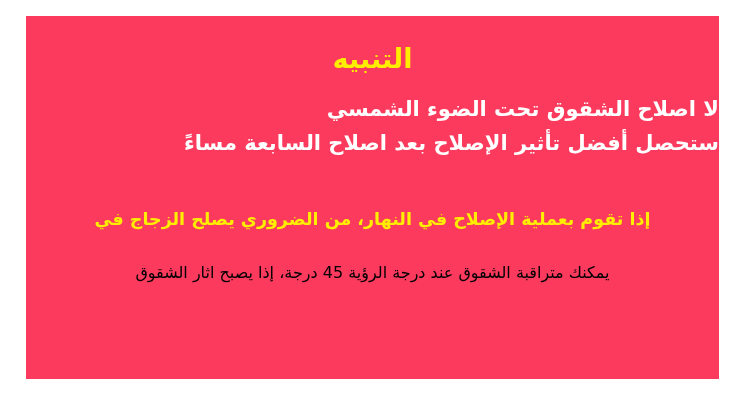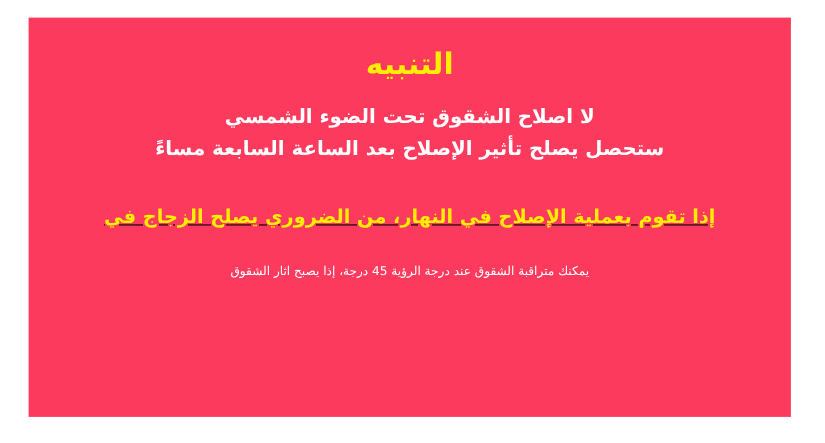--- a/index.html
+++ b/index.html
@@ -48,65 +48,65 @@
     white-space: nowrap;
   }
 
   .primary-block {
     margin-top: 18px;
     width: 100%;
   }
 
   .primary-line {
     color: #ffffff;
-    font-size: 18px;
+    font-size: 21px;
     font-weight: bold;
     line-height: 1.62;
     white-space: nowrap;
+    text-align: right;
   }
 
   .secondary-block {
-    margin-top: 33px;
+    margin-top: 44px;
     width: 100%;
-    text-decoration: underline;
   }
 
   .secondary-line {
     color: #ffee00;
     font-size: 17.5px;
     font-weight: bold;
     line-height: 1.78;
     white-space: nowrap;
   }
 
   .tertiary-block {
     margin-top: 22px;
     width: 100%;
   }
 
   .tertiary-line {
-    color: #ffffff;
-    font-size: 11px;
+    color: #000000;
+    font-size: 16px;
     font-weight: normal;
     line-height: 2.0;
     white-space: nowrap;
   }
 </style>
 </head>
 <body>
 
 <div class="canvas">
 
   <div class="notice-panel">
 
     <div class="notice-title">التنبيه</div>
 
     <div class="primary-block">
       <div class="primary-line">لا اصلاح الشقوق تحت الضوء الشمسي</div>
-      <div class="primary-line">ستحصل يصلح تأثير الإصلاح بعد الساعة السابعة مساءً</div>
+      <div class="primary-line">ستحصل أفضل تأثير الإصلاح بعد اصلاح السابعة مساءً</div>
     </div>
 
     <div class="secondary-block">
       <div class="secondary-line">إذا تقوم بعملية الإصلاح في النهار، من الضروري يصلح الزجاج في</div>
     </div>
 
     <div class="tertiary-block">
       <div class="tertiary-line">يمكنك متراقبة الشقوق عند درجة الرؤية 45 درجة، إذا يصبح اثار الشقوق</div>
     </div>
 

